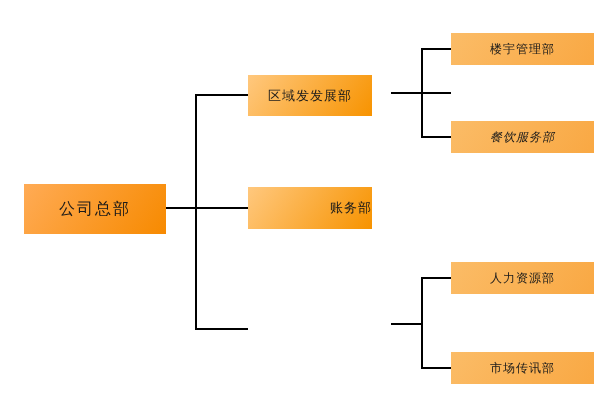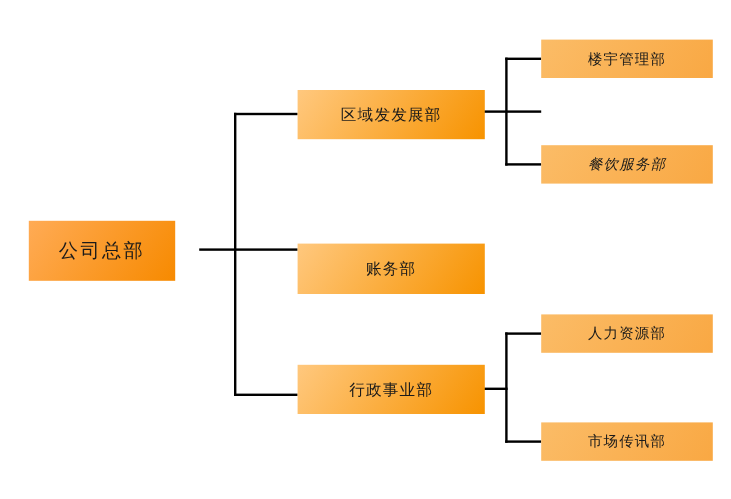--- a/index.html
+++ b/index.html
@@ -33,39 +33,39 @@
   .node {
     position: absolute;
     display: flex;
     align-items: center;
     justify-content: center;
     color: var(--text);
     text-align: center;
     box-sizing: border-box;
   }
   .node-root {
-    left: 24px; top: 184px; width: 122px; height: 50px;
+    left: 24px; top: 184px; width: 142px; height: 50px;
     background: linear-gradient(125deg, var(--root-grad-top) 0%, var(--root-grad-bottom) 100%);
     font-size: 16px;
     letter-spacing: 2px;
   }
   .node-mid {
-    left: 248px; width: 156px; height: 41px;
+    left: 248px; width: 124px; height: 41px;
     background: linear-gradient(125deg, var(--box-grad-top) 0%, var(--box-grad-bottom) 100%);
     font-size: 13px;
     letter-spacing: 1px;
   }
   .node-leaf {
     left: 451px; width: 143px; height: 32px;
     background: linear-gradient(125deg, var(--leaf-grad-top) 0%, var(--leaf-grad-bottom) 100%);
     font-size: 12px;
     letter-spacing: 1px;
   }
   #dept-regional { top: 75px; }
-  #dept-accounting { top: 203px; height: 42px; }
+  #dept-accounting { top: 187px; height: 42px; justify-content: flex-end; }
   #dept-admin { top: 304px; }
   #leaf-building { top: 33px; }
   #leaf-hotel { top: 77px; }
   #leaf-catering { top: 121px; font-style: italic; }
   #leaf-hr { top: 262px; }
   #leaf-marketing { top: 352px; }
 
   
   #c-root-feed   { left: 166px; top: 207px; width: 82px; height: 2px; }
   #c-trunk1      { left: 195px; top: 94px;  width: 2px;  height: 236px; }
@@ -103,23 +103,20 @@
   <div class="node node-root">
     <span>公司总部</span>
   </div>
 
   <div class="node node-mid" id="dept-regional">
     <span>区域发发展部</span>
   </div>
   <div class="node node-mid" id="dept-accounting">
     <span>账务部</span>
   </div>
-  <div class="node node-mid" id="dept-admin">
-    <span>行政事业部</span>
-  </div>
 
   <div class="node node-leaf" id="leaf-building">
     <span>楼宇管理部</span>
   </div>
   <div class="node node-leaf" id="leaf-catering">
     <span>餐饮服务部</span>
   </div>
   <div class="node node-leaf" id="leaf-marketing">
     <span>市场传讯部</span>
   </div>

